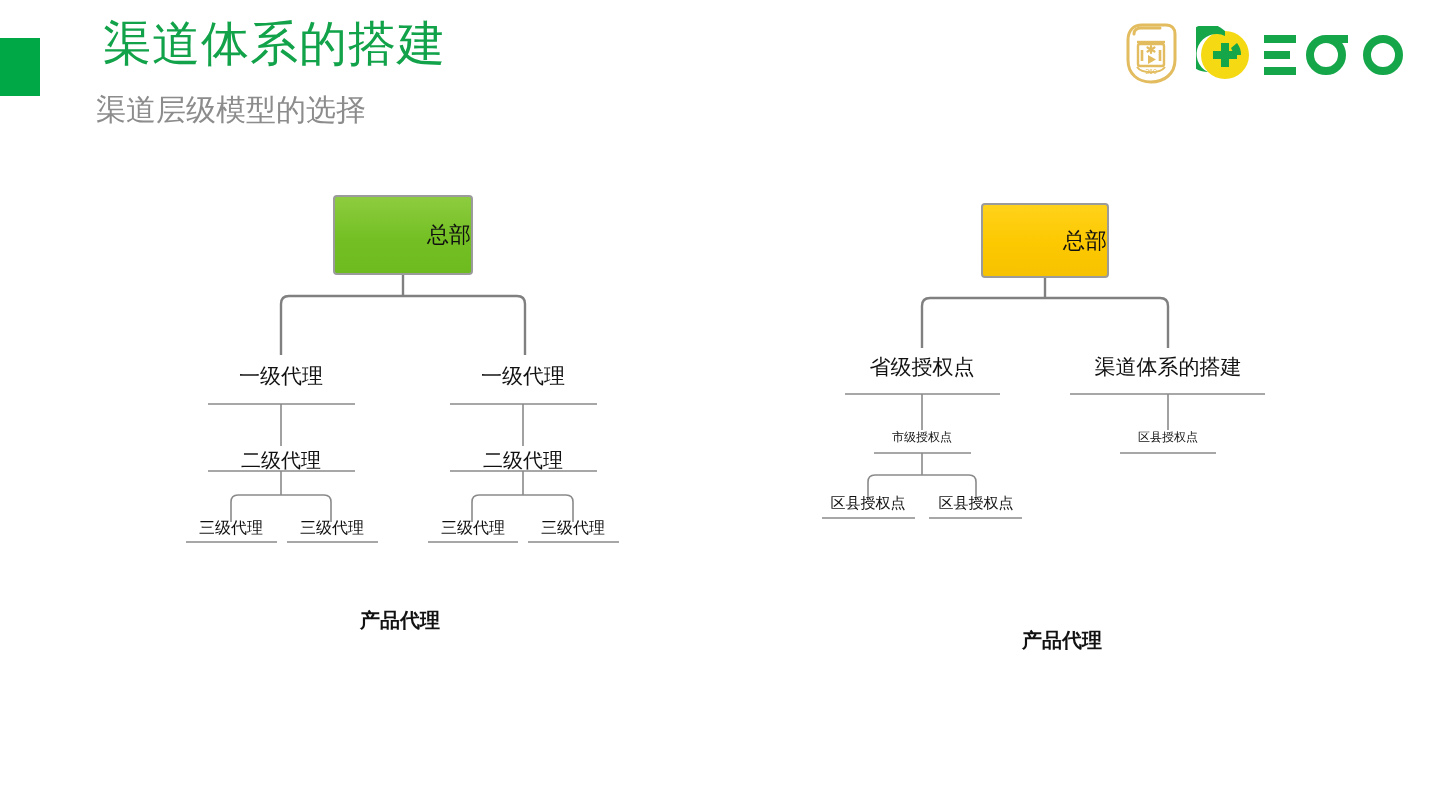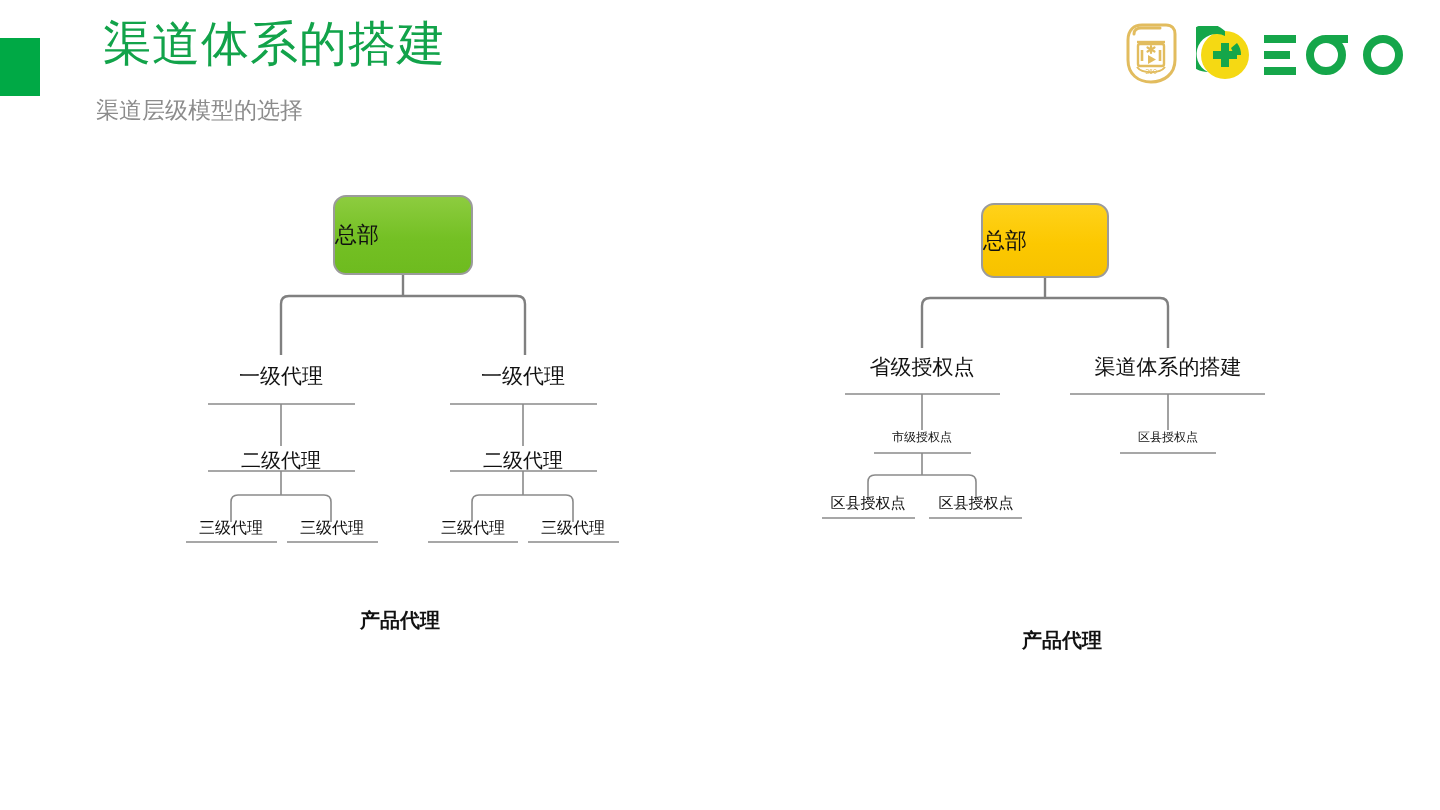--- a/index.html
+++ b/index.html
@@ -32,21 +32,21 @@
     line-height: 52px;
     color: #12A34A;
     letter-spacing: 1px;
     white-space: nowrap;
     margin-left: 8px;
   }
   .page-subtitle {
     position: absolute;
     left: 96px;
     top: 94px;
-    font-size: 23px;
+    font-size: 30px;
     line-height: 32px;
     color: #8C8C8C;
     white-space: nowrap;
     text-align: right;
   }
 
   
   .logo-group {
     position: absolute;
     right: 34px;
@@ -98,23 +98,23 @@
     font-weight: bold;
     color: #111111;
     white-space: nowrap;
   }
 
   .node-box {
     position: absolute;
     transform: translateX(-50%);
     display: flex;
     align-items: center;
-    justify-content: flex-start;
+    justify-content: flex-end;
     border: 2px solid #9B9B9B;
-    border-radius: 13px;
+    border-radius: 4px;
     box-sizing: border-box;
   }
   .node-box.green {
     background: linear-gradient(180deg, #8DCC3F 0%, #74C024 55%, #6EBB1F 100%);
   }
   .node-box.yellow {
     background: linear-gradient(180deg, #FFD21A 0%, #FCC800 55%, #F7C200 100%);
   }
 </style>
 </head>

